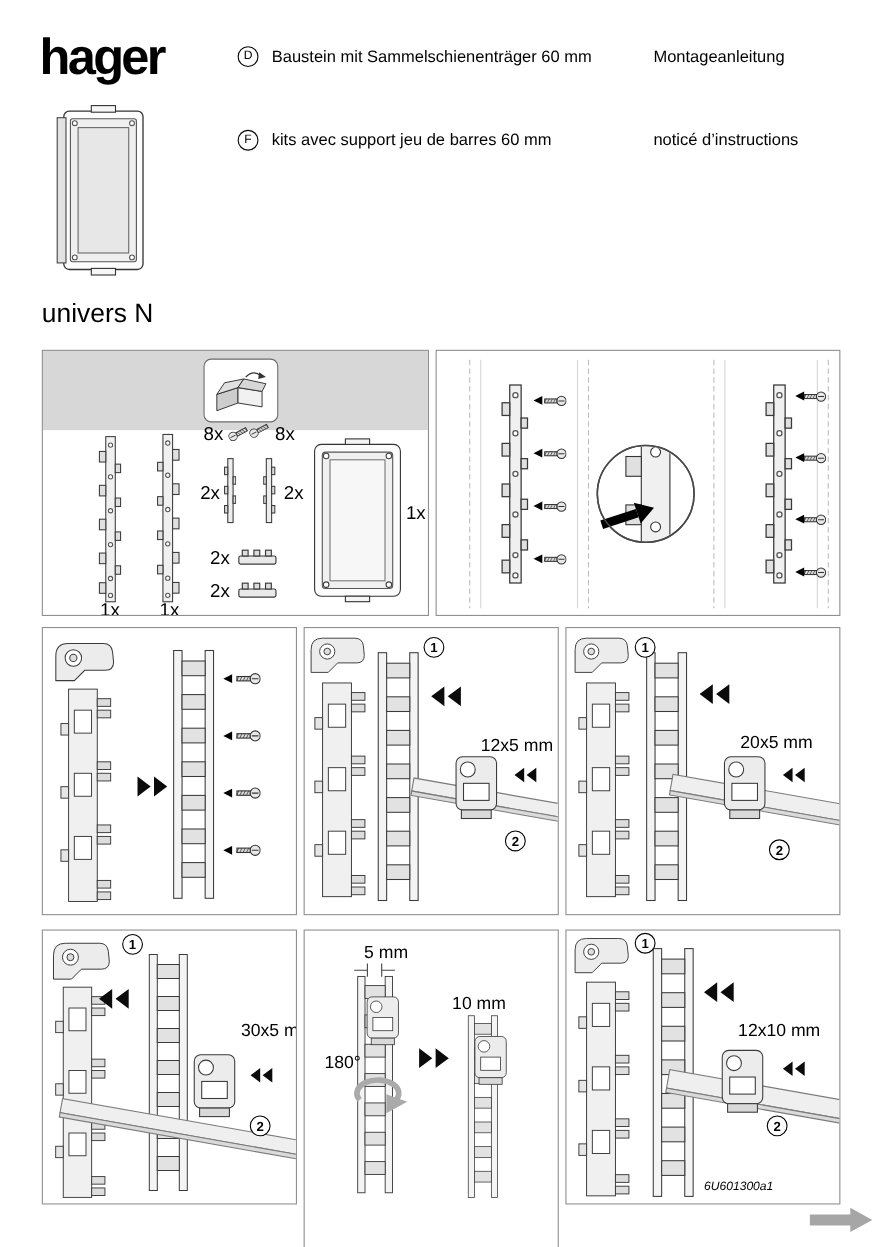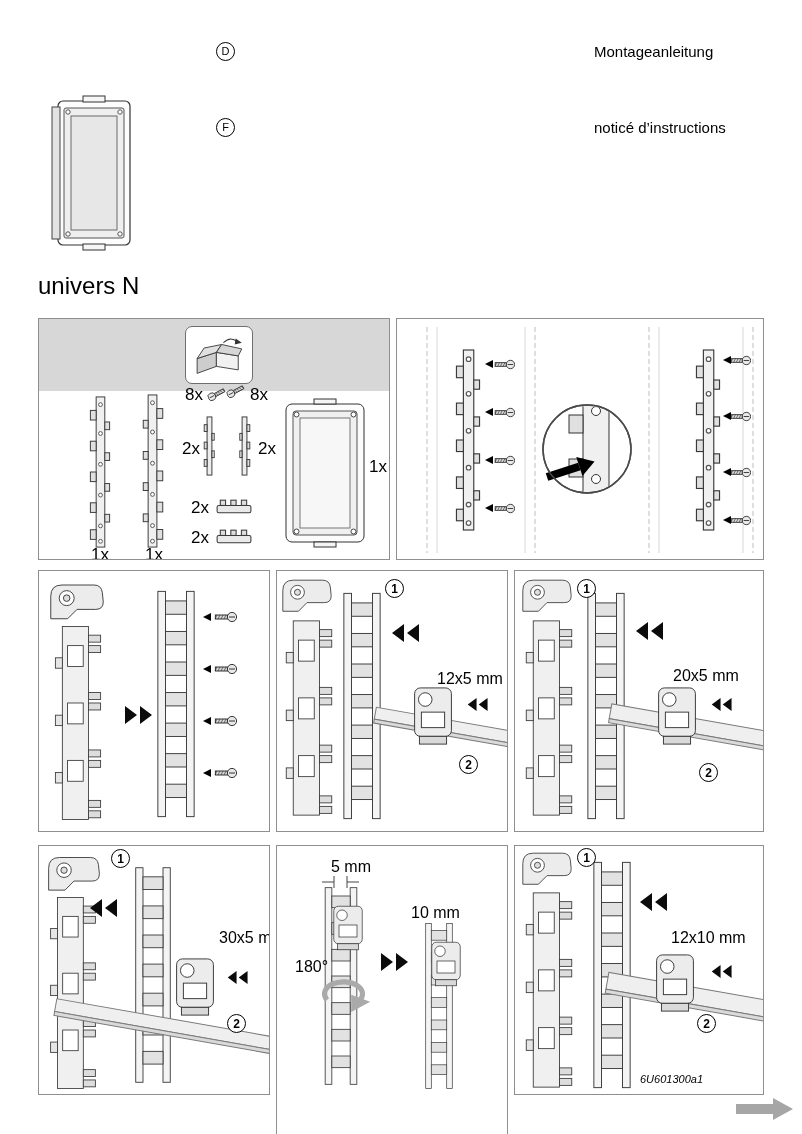--- a/index.html
+++ b/index.html
@@ -142,42 +142,45 @@
     </symbol>
     <symbol id="sym-rot" viewBox="0 0 64 44">
       <path d="M10,30 A22,14 0 1 1 46,32" fill="none" stroke="#aaaaaa" stroke-width="6"></path>
       <polygon points="38,24 60,32 38,44" fill="#aaaaaa"></polygon>
     </symbol>
   </defs>
 </svg>
 
 <div class="page">
 
+  <div class="logo">hager</div>
 
   <svg class="abs" style="left:42px;top:92px;width:96px;height:162px" viewBox="0 0 96 162">
     <rect x="16" y="9" width="72" height="144" rx="5" fill="#fdfdfd" stroke="#333" stroke-width="1.2"></rect>
     <rect x="10" y="15" width="8" height="132" fill="#e2e2e2" stroke="#444"></rect>
     <rect x="22" y="16" width="60" height="130" rx="2" fill="#efefef" stroke="#555"></rect>
     <rect x="29" y="24" width="46" height="114" fill="#e7e7e7" stroke="#6a6a6a"></rect>
     <g fill="#ffffff" stroke="#555">
       <circle cx="26" cy="20" r="2.2"></circle>
         <circle cx="78" cy="20" r="2.2"></circle>
       <circle cx="26" cy="142" r="2.2"></circle>
         <circle cx="78" cy="142" r="2.2"></circle>
     </g>
     <rect x="41" y="4" width="22" height="6" fill="#f6f6f6" stroke="#333"></rect>
     <rect x="41" y="152" width="22" height="6" fill="#f6f6f6" stroke="#333"></rect>
   </svg>
 
   <div class="hrow" style="top:40px">
     <span class="lang-badge">D</span>
+    <span class="htitle">Baustein mit Sammelschienenträger 60 mm</span>
     <span class="hdoc">Montageanleitung</span>
   </div>
   <div class="hrow" style="top:116px">
     <span class="lang-badge">F</span>
+    <span class="htitle">kits avec support jeu de barres 60 mm</span>
     <span class="hdoc">noticé d’instructions</span>
   </div>
 
   <div class="series">univers N</div>
 
   <div class="panel" style="left:38px;top:318px;width:352px;height:242px">
     <div class="gray-band">
       <div class="icon-box">
         <svg width="54" height="42" viewBox="0 0 60 48">
           <polygon points="5,28 27,21 27,37 5,45" fill="#cdcdcd" stroke="#333"></polygon>

